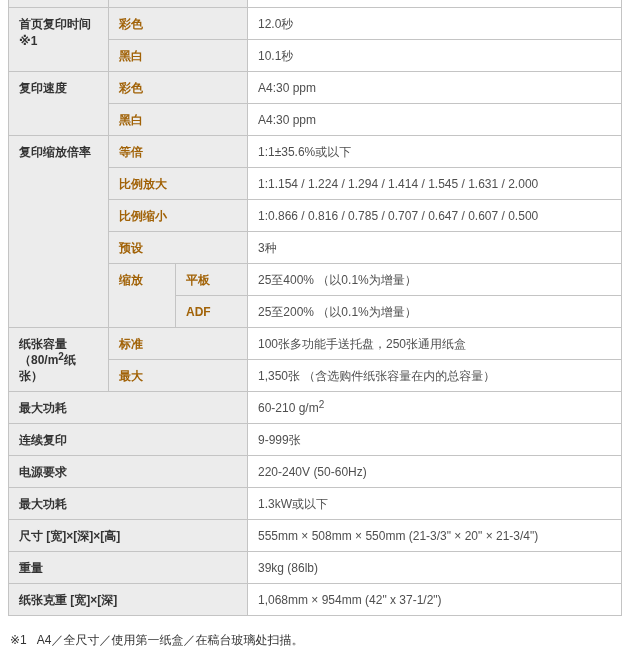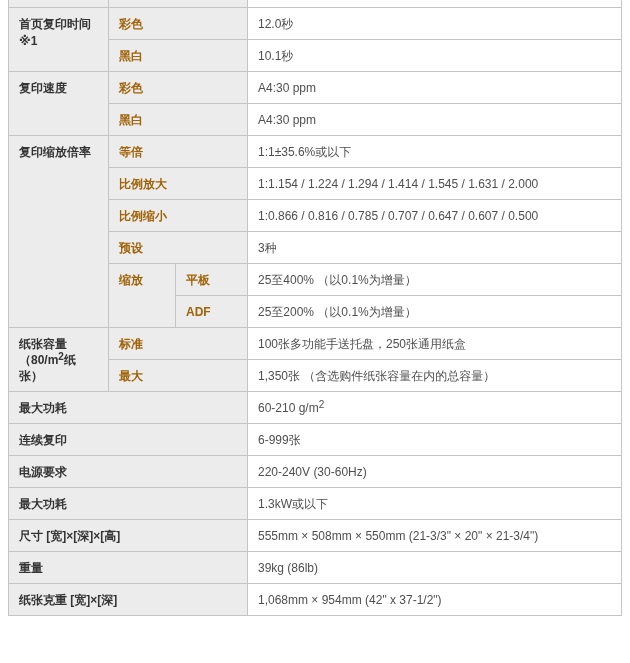--- a/index.html
+++ b/index.html
@@ -153,26 +153,26 @@
       <td class="val">1,350张 （含选购件纸张容量在内的总容量）</td>
     </tr>
 
     <tr>
       <td class="lbl" colspan="3">最大功耗</td>
       <td class="val"><span>60-210 g/m</span><sup class="sp">2</sup></td>
     </tr>
 
     <tr>
       <td class="lbl" colspan="3">连续复印</td>
-      <td class="val">6-999张</td>
+      <td class="val">9-999张</td>
     </tr>
 
     <tr>
       <td class="lbl" colspan="3">电源要求</td>
-      <td class="val">220-240V (30-60Hz)</td>
+      <td class="val">220-240V (50-60Hz)</td>
     </tr>
 
     <tr>
       <td class="lbl" colspan="3">最大功耗</td>
       <td class="val">1.3kW或以下</td>
     </tr>
 
     <tr>
       <td class="lbl" colspan="3">尺寸 [宽]×[深]×[高]</td>
       <td class="val">555mm × 508mm × 550mm (21-3/3" × 20" × 21-3/4")</td>
@@ -183,13 +183,16 @@
       <td class="val">39kg (86lb)</td>
     </tr>
 
     <tr>
       <td class="lbl" colspan="3">纸张克重 [宽]×[深]</td>
       <td class="val">1,068mm × 954mm (42" x 37-1/2")</td>
     </tr>
   </tbody>
     </table>
 
+  <div class="footnote">
+    <span class="marker">※1</span><span>A4／全尺寸／使用第一纸盒／在稿台玻璃处扫描。</span>
+  </div>
 </div>
 
 </body></html>

